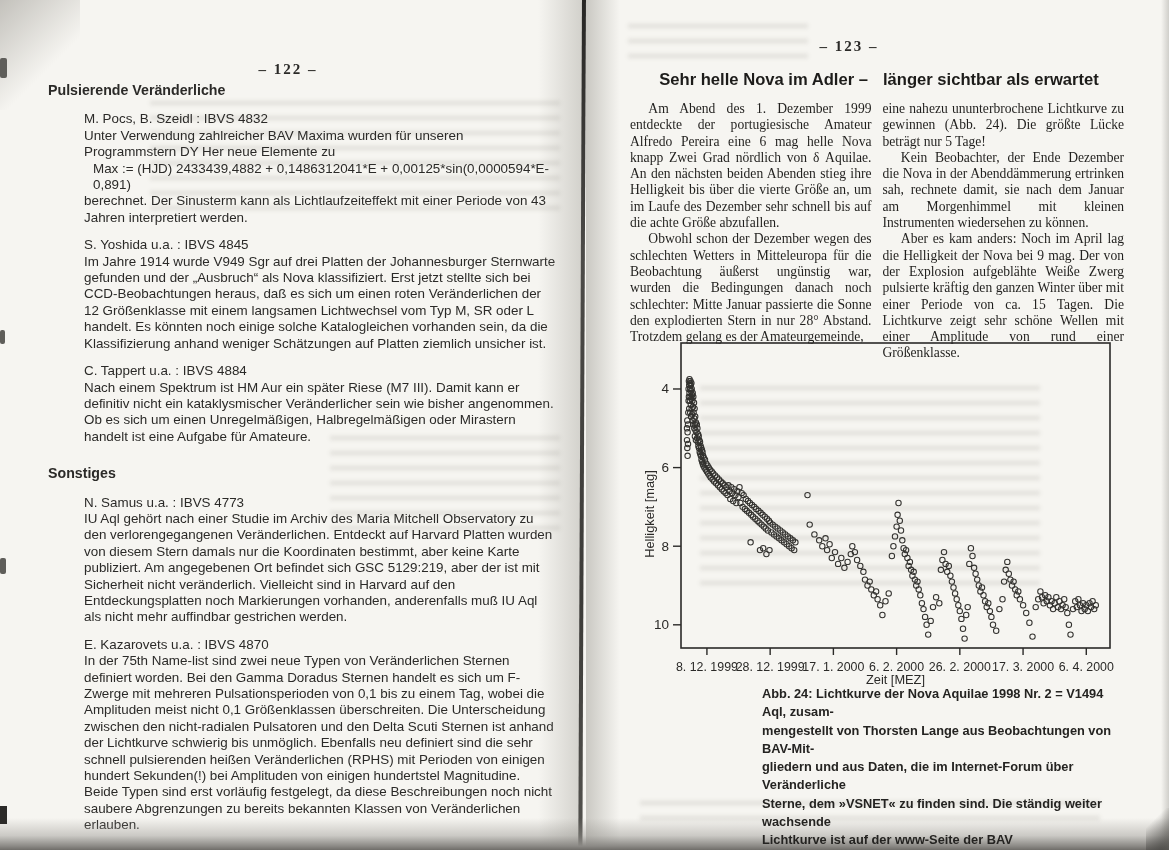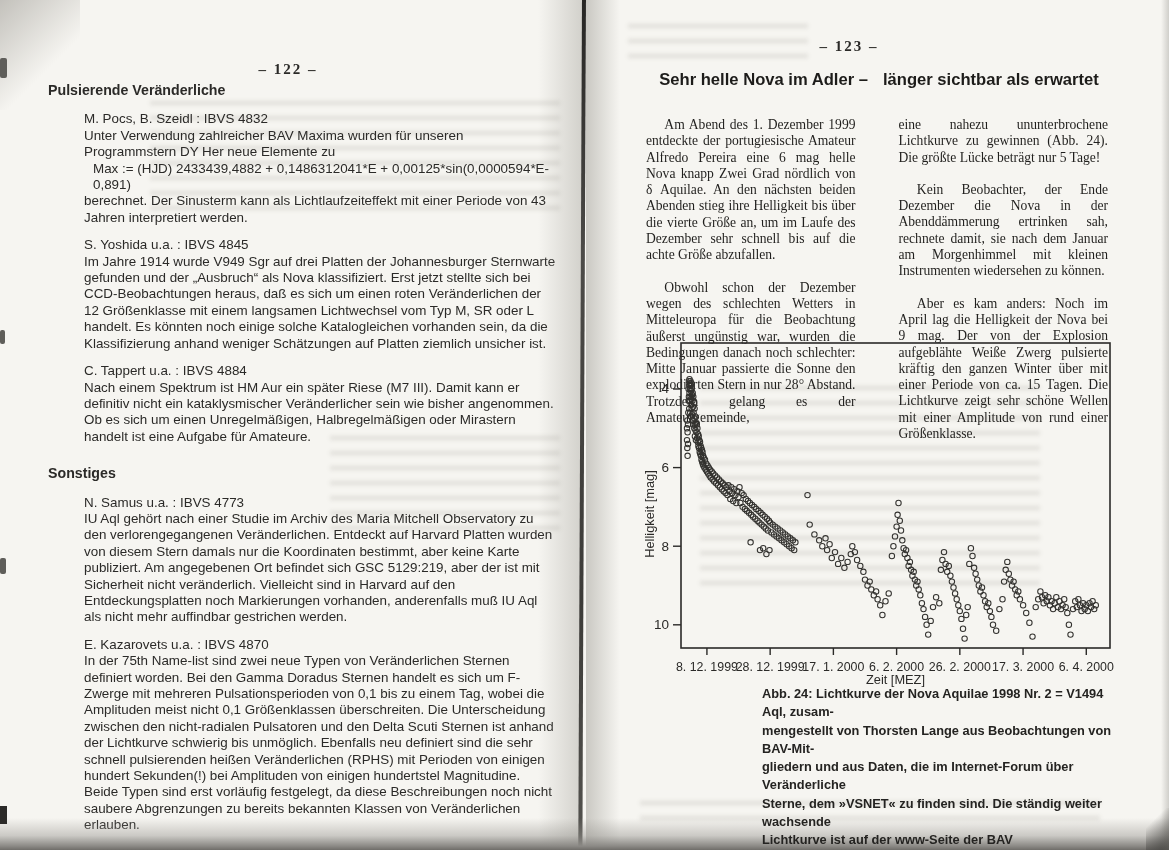--- a/index.html
+++ b/index.html
@@ -40,21 +40,21 @@
   .entry .body{white-space:normal;}
   .formula-line{padding-left:9px;}
   .signature{text-align:right;padding-right:58px;margin-top:16px;}
 
   
   .right-title{position:absolute;left:636px;top:70px;width:486px;display:flex;
     justify-content:center;gap:15px;font-weight:bold;font-size:16.6px;color:#1d1c1a;align-items:flex-end;}
   .columns{position:absolute;left:630px;top:101px;width:494px;display:flex;gap:11px;
     font-family:"Liberation Serif",serif;font-size:13.6px;line-height:16.3px;color:#201f1d;}
   .col{width:243px;text-align:justify;}
-  .col p{margin:16px;}
+  .col p{margin:0;}
   .col p.indent{text-indent:1.35em;}
   .caption{position:absolute;left:762px;top:685px;width:352px;font-size:12.8px;
     font-weight:600;line-height:18.3px;color:#242321;}
   svg.lightcurve{position:absolute;left:640px;top:336px;}
   svg.lightcurve text{font-family:"Liberation Sans",sans-serif;}
 </style>
 </head>
 <body>
 
 <div class="scan">

